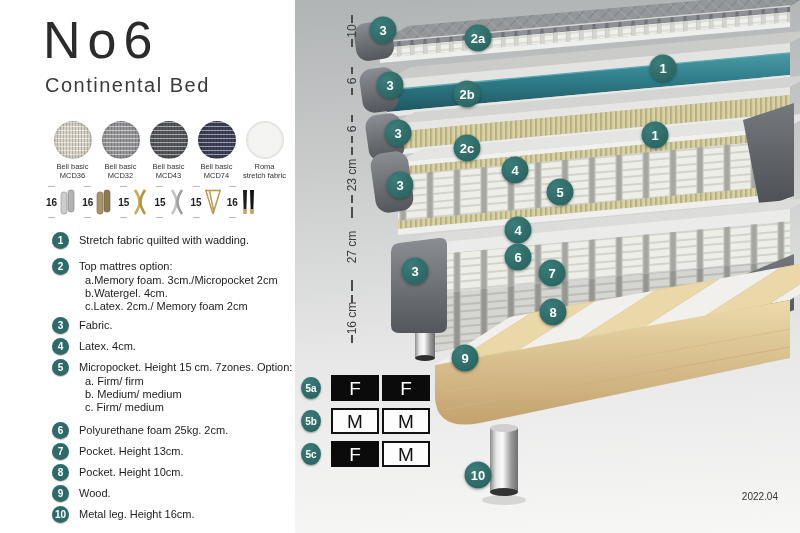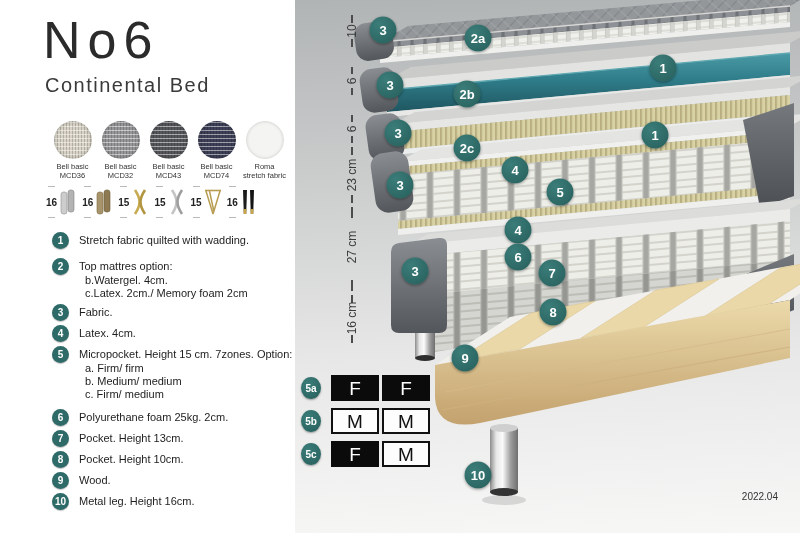--- a/index.html
+++ b/index.html
@@ -183,20 +183,21 @@
     <ol class="speclist">
       <li class="spec mb9">
         <span class="lc">1</span>
         <div class="st">Stretch fabric quilted with wadding.</div>
       </li>
       <li class="spec">
         <span class="lc">2</span>
         <div class="st">
           <div>Top mattres option:</div>
           <div class="sub">
+            <div>a.Memory foam. 3cm./Micropocket 2cm</div>
             <div>b.Watergel. 4cm.</div>
             <div>c.Latex. 2cm./ Memory foam 2cm</div>
           </div>
         </div>
       </li>
       <li class="spec">
         <span class="lc">3</span>
         <div class="st">Fabric.</div>
       </li>
       <li class="spec">

